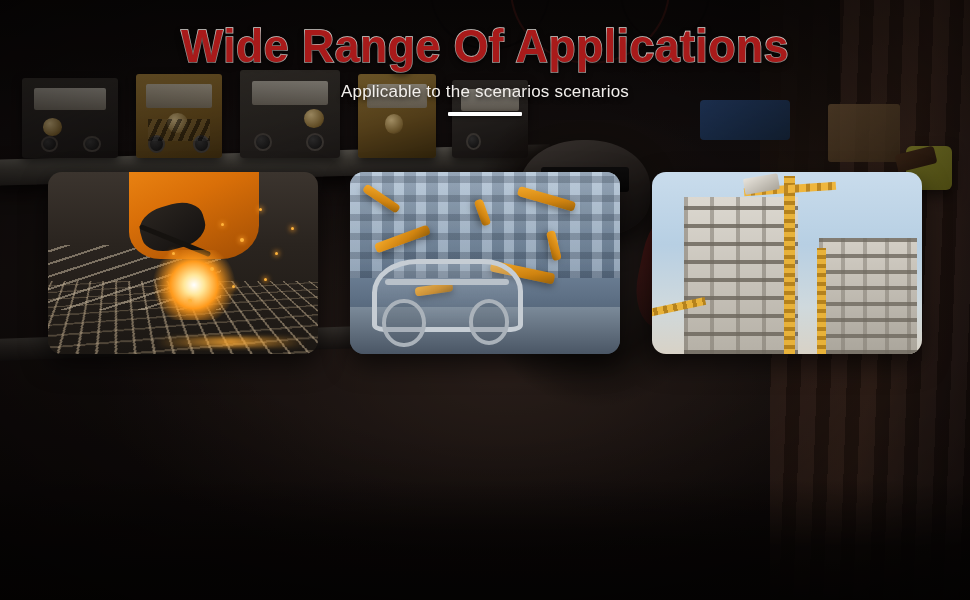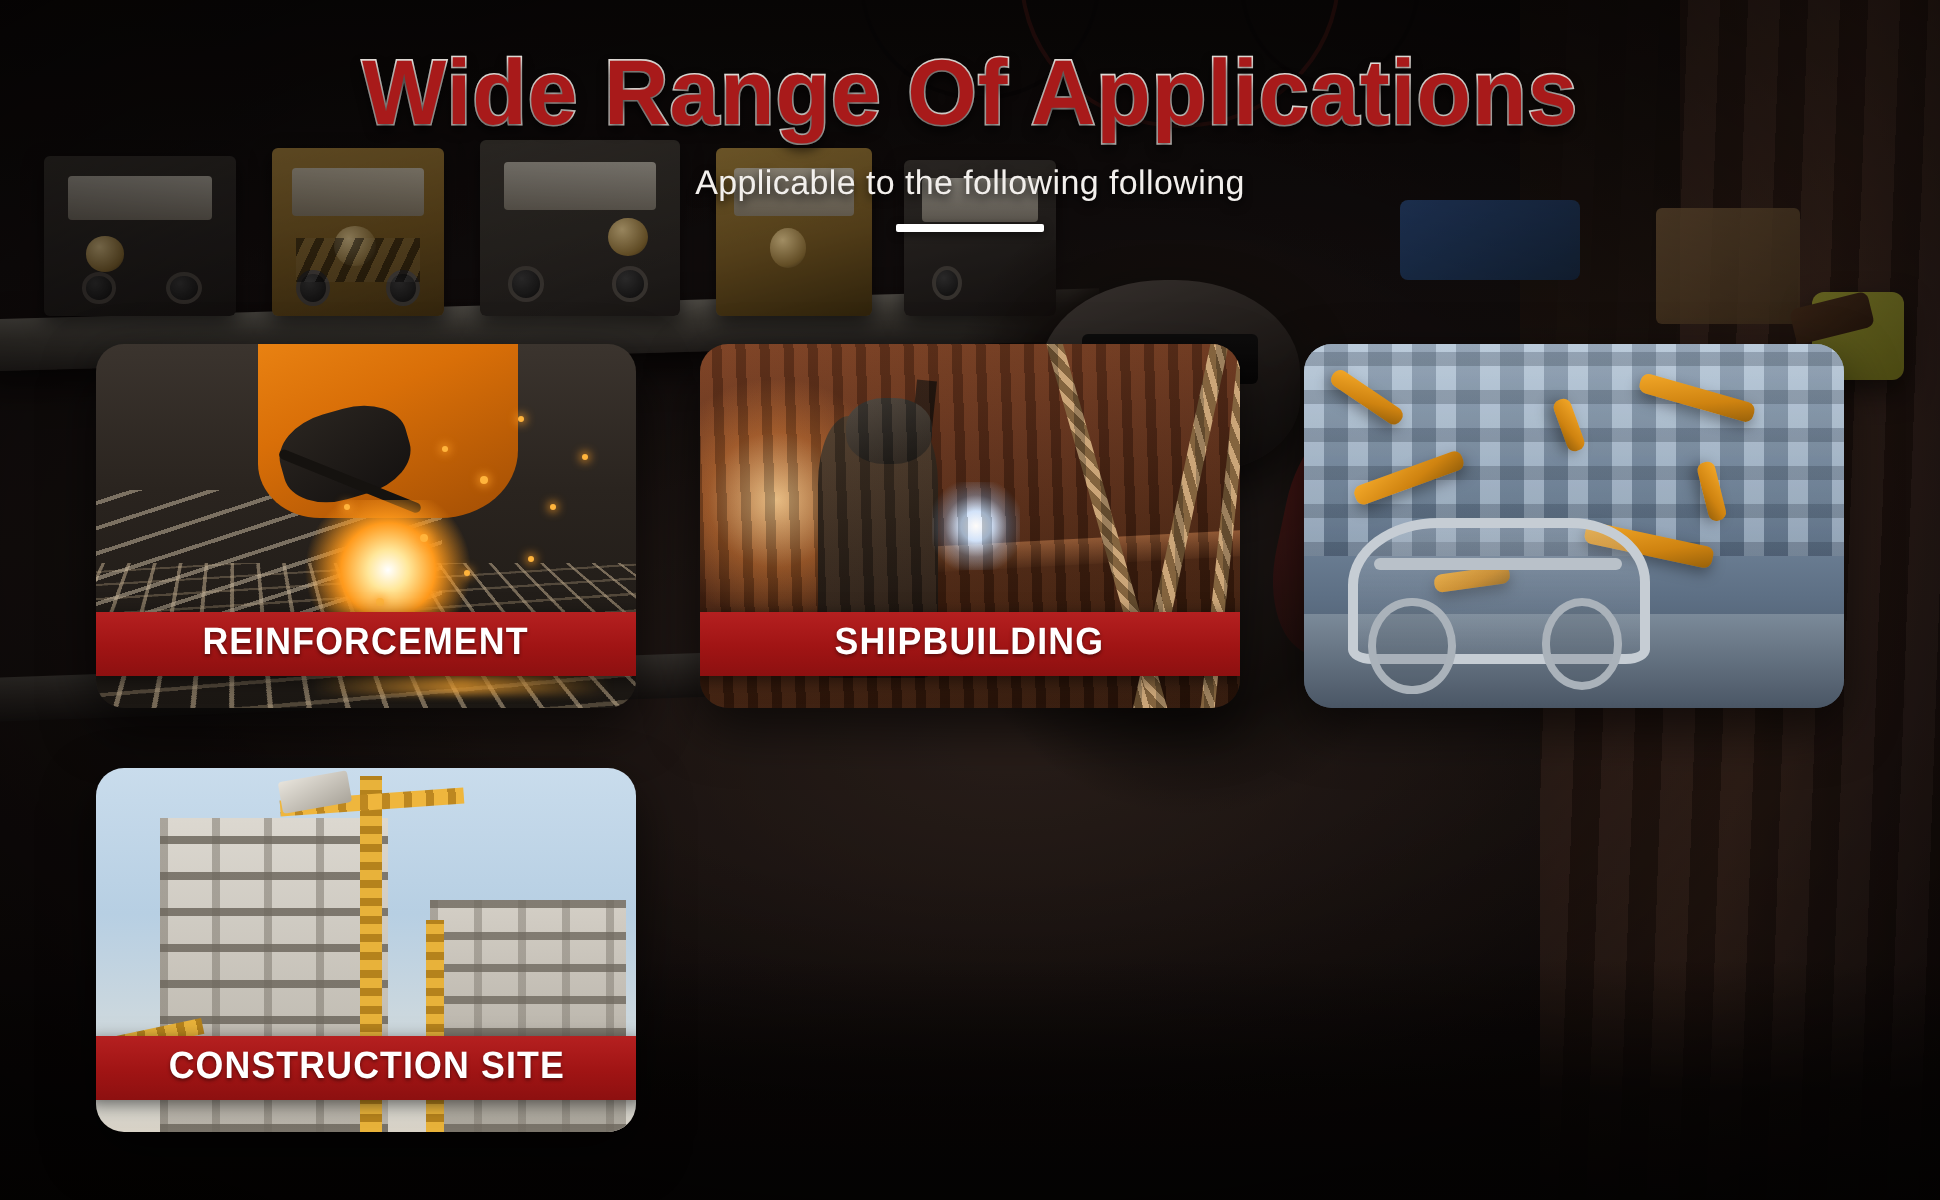--- a/index.html
+++ b/index.html
@@ -559,21 +559,21 @@
     <div class="strap"></div>
     <div class="strap-roll"></div>
 
     <div class="bg-floor"></div>
     <div class="bg-vig"></div>
     <div class="bg-dim"></div>
   </div>
 
   <div class="header">
     <div class="title">Wide Range Of Applications</div>
-    <div class="subtitle">Applicable to the following following</div>
+    <div class="subtitle">Applicable to the scenarios scenarios</div>
     <div class="divider"></div>
   </div>
 
   <div class="grid">
 
 
     <div class="card">
       <div class="card-photo ph-rebar">
         <div class="mesh"></div>
         <div class="bars"></div>
@@ -586,41 +586,22 @@
         <div class="spark" style="left:71%;top:36%;width:4px;height:4px"></div>
         <div class="spark" style="left:78%;top:20%;width:3px;height:3px"></div>
         <div class="spark" style="left:84%;top:44%;width:3px;height:3px"></div>
         <div class="spark" style="left:60%;top:52%;width:4px;height:4px"></div>
         <div class="spark" style="left:90%;top:30%;width:3px;height:3px"></div>
         <div class="spark" style="left:68%;top:62%;width:3px;height:3px"></div>
         <div class="spark" style="left:46%;top:44%;width:3px;height:3px"></div>
         <div class="spark" style="left:52%;top:70%;width:4px;height:4px"></div>
         <div class="spark" style="left:80%;top:58%;width:3px;height:3px"></div>
       </div>
-      <div class="label-band">
-        <span class="label-text">REINFORCEMENT</span>
-      </div>
-    </div>
-
-    <div class="card">
-      <div class="card-photo ph-ship">
-        <div class="sun"></div>
-        <div class="beam"></div>
-        <div class="beam2"></div>
-        <div class="worker"></div>
-        <div class="whelmet"></div>
-        <div class="weld"></div>
-        <div class="rope r1"></div>
-        <div class="rope r2"></div>
-        <div class="rope r3"></div>
-      </div>
-      <div class="label-band">
-        <span class="label-text">SHIPBUILDING</span>
-      </div>
-    </div>
+    </div>
+
 
 
     <div class="card">
       <div class="card-photo ph-car">
         <div class="hall"></div>
         <div class="floorline"></div>
         <div class="arm a1"></div>
         <div class="arm a2"></div>
         <div class="arm a3"></div>
         <div class="arm a4"></div>
@@ -638,19 +619,16 @@
         <div class="bldg2"></div>
         <div class="bldg1"></div>
         <div class="jib2"></div>
         <div class="jib3"></div>
         <div class="mast mast2"></div>
         <div class="mast mast1"></div>
         <div class="jib jib1"></div>
         <div class="counter"></div>
         <div class="smallcrane"></div>
       </div>
-      <div class="label-band">
-        <span class="label-text">CONSTRUCTION SITE</span>
-      </div>
     </div>
 
   </div>
 </div>
 
 </body></html>

